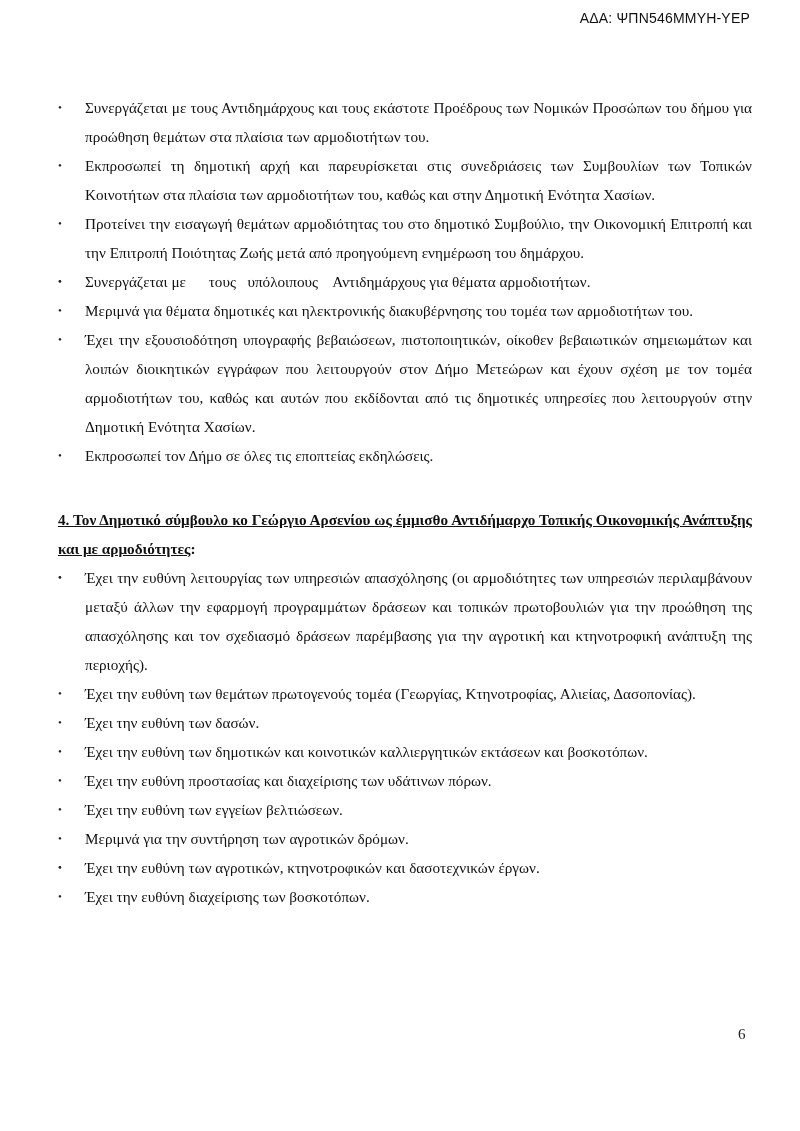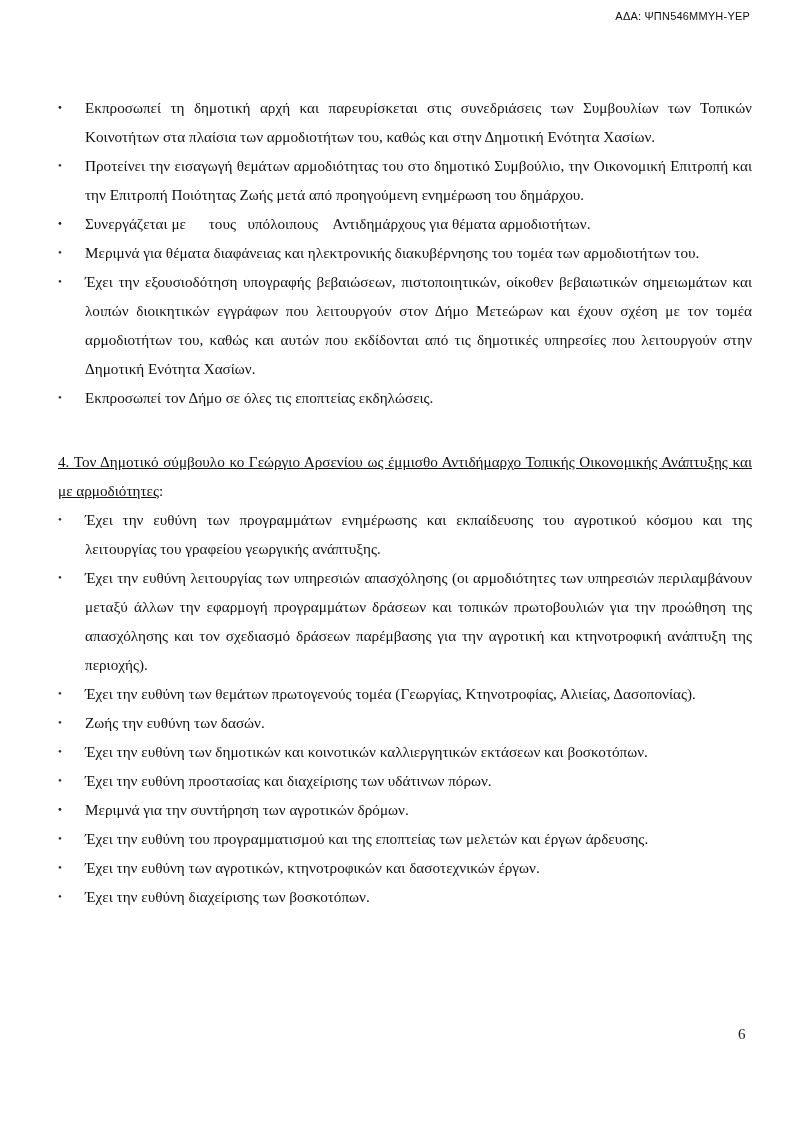--- a/index.html
+++ b/index.html
@@ -12,21 +12,21 @@
       height: 1131px;
       position: relative;
       overflow: hidden;
       color: #111111;
     }
     .ada {
       position: absolute;
       top: 10px;
       right: 50px;
       font-family: "Liberation Sans", sans-serif;
-      font-size: 11px;
+      font-size: 14px;
       color: #111;
       letter-spacing: 0.2px;
     }
     .content {
       position: absolute;
       left: 58px;
       top: 93px;
       width: 694px;
       font-family: "Liberation Serif", serif;
       font-size: 15.2px;
@@ -46,21 +46,21 @@
     ul.blist li .bullet {
       position: absolute;
       left: 0;
       top: 0;
       width: 10px;
       font-size: 11px;
       color: #222;
     }
     .section-heading {
       margin-top: 29px;
-      font-weight: normal;
+      font-weight: bold;
       text-decoration: underline;
       text-align: justify;
       text-align-last: left;
       padding-top: 6px;
     }
     .page-number {
       position: absolute;
       top: 1026px;
       left: 738px;
       font-family: "Liberation Serif", serif;
@@ -69,41 +69,41 @@
     }
   </style>
 </head>
 <body>
 
 <div class="ada">ΑΔΑ: ΨΠΝ546ΜΜΥΗ-ΥΕΡ</div>
 
 <div class="content">
 
   <ul class="blist">
-    <li><span class="bullet">•</span></li>
+    <li><span class="bullet">•</span><span>Συνεργάζεται με τους Αντιδημάρχους και τους εκάστοτε Προέδρους των Νομικών Προσώπων του δήμου για προώθηση θεμάτων στα πλαίσια των αρμοδιοτήτων του.</span></li>
     <li><span class="bullet">•</span><span>Εκπροσωπεί τη  δημοτική αρχή και παρευρίσκεται στις συνεδριάσεις των Συμβουλίων των Τοπικών Κοινοτήτων στα πλαίσια των αρμοδιοτήτων του, καθώς και στην  Δημοτική  Ενότητα Χασίων.</span></li>
     <li><span class="bullet">•</span><span>Προτείνει την εισαγωγή θεμάτων αρμοδιότητας του στο δημοτικό Συμβούλιο, την Οικονομική Επιτροπή και την Επιτροπή Ποιότητας Ζωής μετά από προηγούμενη ενημέρωση του δημάρχου.</span></li>
     <li><span class="bullet">•</span></li>
     <li style="white-space: pre-wrap;"><span class="bullet">•</span><span>Συνεργάζεται με      τους   υπόλοιπους    Αντιδημάρχους για θέματα αρμοδιοτήτων.</span></li>
-    <li><span class="bullet">•</span><span>Μεριμνά για θέματα διαφάνειας και ηλεκτρονικής διακυβέρνησης του τομέα των αρμοδιοτήτων του.</span></li>
+    <li><span class="bullet">•</span><span>Μεριμνά για θέματα δημοτικές και ηλεκτρονικής διακυβέρνησης του τομέα των αρμοδιοτήτων του.</span></li>
     <li><span class="bullet">•</span><span>Έχει την εξουσιοδότηση υπογραφής βεβαιώσεων, πιστοποιητικών, οίκοθεν βεβαιωτικών σημειωμάτων και λοιπών διοικητικών εγγράφων που λειτουργούν στον Δήμο Μετεώρων και έχουν σχέση με τον τομέα αρμοδιοτήτων του, καθώς και αυτών που εκδίδονται από τις δημοτικές υπηρεσίες που λειτουργούν στην  Δημοτική  Ενότητα Χασίων.</span></li>
     <li><span class="bullet">•</span><span>Εκπροσωπεί  τον Δήμο  σε όλες τις εποπτείας εκδηλώσεις.</span></li>
   </ul>
 
   <div class="section-heading"><span>4. Τον Δημοτικό σύμβουλο κο Γεώργιο Αρσενίου ως έμμισθο Αντιδήμαρχο Τοπικής Οικονομικής Ανάπτυξης και με αρμοδιότητες</span><span style="text-decoration:none; display:inline-block;">:</span></div>
 
   <ul class="blist">
-    <li><span class="bullet">•</span><span>Έχει την  ευθύνη των  προγραμμάτων  ενημέρωσης και εκπαίδευσης του αγροτικού κόσμου και της λειτουργίας του γραφείου γεωργικής ανάπτυξης.</span></li>
+    <li><span class="bullet">•</span></li>
     <li><span class="bullet">•</span><span>Έχει την   ευθύνη λειτουργίας των υπηρεσιών απασχόλησης (οι αρμοδιότητες των υπηρεσιών περιλαμβάνουν μεταξύ άλλων την εφαρμογή προγραμμάτων δράσεων και τοπικών πρωτοβουλιών για την προώθηση της απασχόλησης και τον σχεδιασμό δράσεων παρέμβασης για την αγροτική και κτηνοτροφική ανάπτυξη της περιοχής).</span></li>
     <li><span class="bullet">•</span><span>Έχει την    ευθύνη των    θεμάτων    πρωτογενούς τομέα (Γεωργίας, Κτηνοτροφίας, Αλιείας, Δασοπονίας).</span></li>
-    <li><span class="bullet">•</span><span>Ζωής την ευθύνη των δασών.</span></li>
+    <li><span class="bullet">•</span><span>Έχει την ευθύνη των δασών.</span></li>
     <li><span class="bullet">•</span><span>Έχει την ευθύνη των δημοτικών  και κοινοτικών  καλλιεργητικών  εκτάσεων και βοσκοτόπων.</span></li>
     <li><span class="bullet">•</span><span>Έχει την ευθύνη    προστασίας και διαχείρισης των υδάτινων πόρων.</span></li>
+    <li><span class="bullet">•</span><span>Έχει την ευθύνη    των εγγείων  βελτιώσεων.</span></li>
+    <li><span class="bullet">•</span><span>Μεριμνά για την συντήρηση των αγροτικών δρόμων.</span></li>
     <li><span class="bullet">•</span></li>
-    <li><span class="bullet">•</span><span>Μεριμνά για την συντήρηση των αγροτικών δρόμων.</span></li>
-    <li><span class="bullet">•</span><span>Έχει την ευθύνη του  προγραμματισμού  και της εποπτείας των μελετών και έργων άρδευσης.</span></li>
     <li><span class="bullet">•</span><span>Έχει την ευθύνη   των αγροτικών, κτηνοτροφικών και δασοτεχνικών έργων.</span></li>
     <li><span class="bullet">•</span><span>Έχει την ευθύνη διαχείρισης των βοσκοτόπων.</span></li>
   </ul>
 
 </div>
 
 <div class="page-number">6</div>
 
 </body></html>

